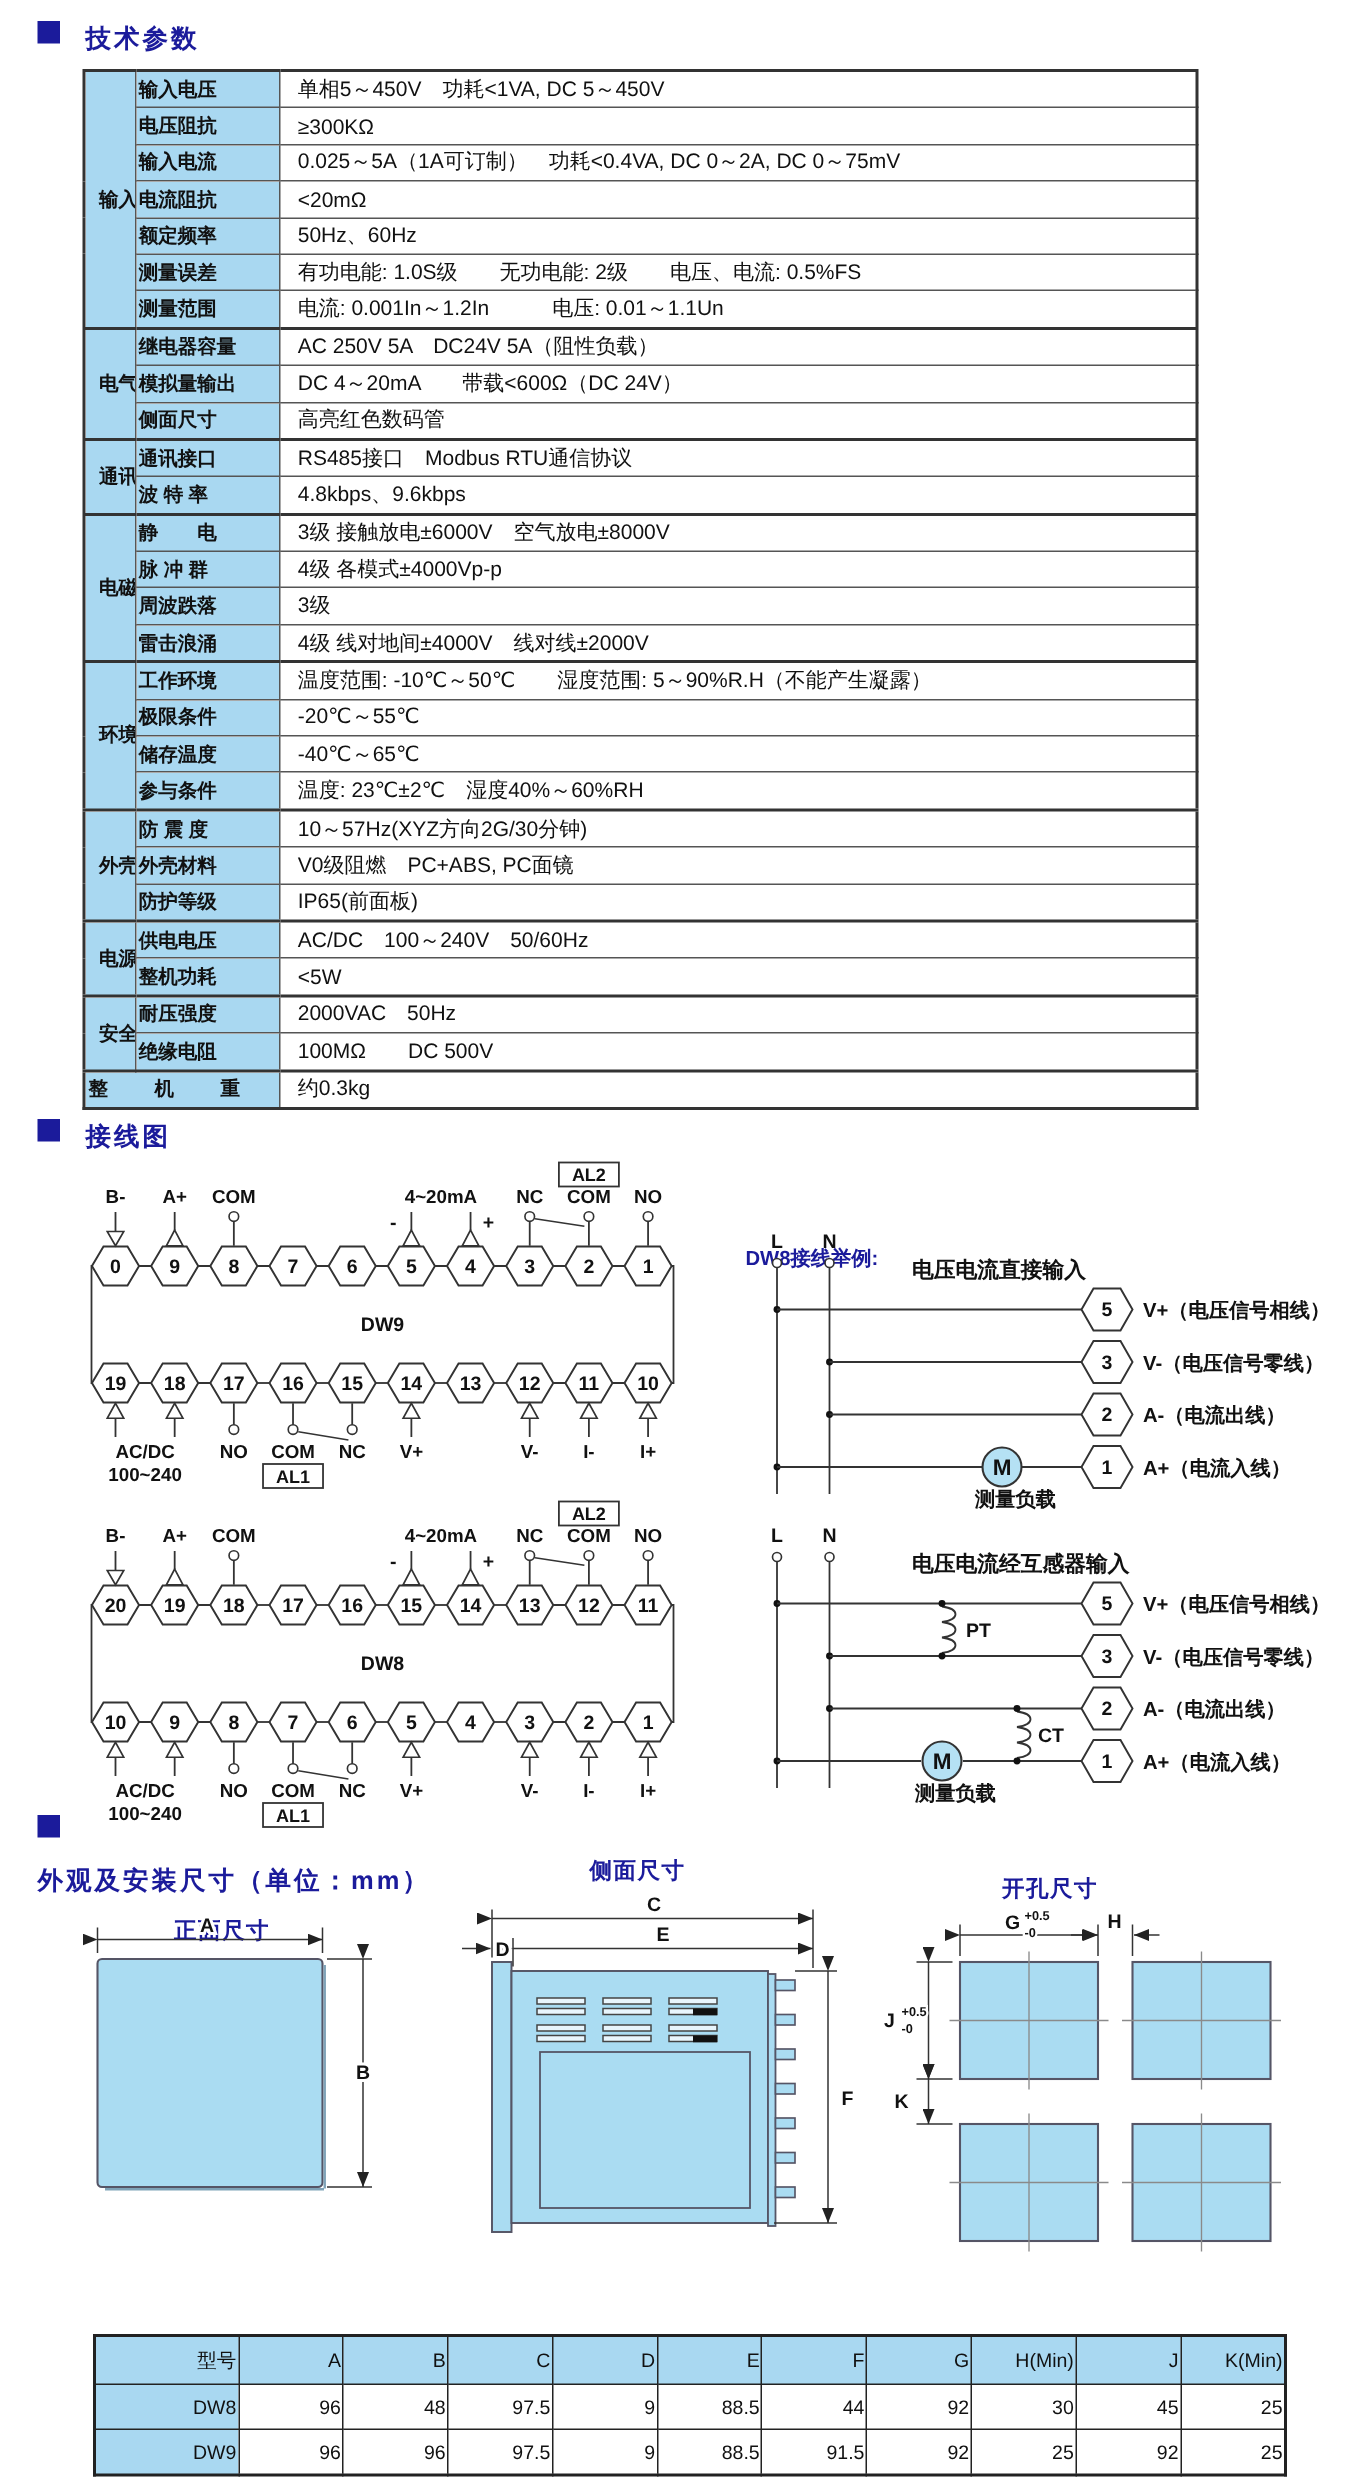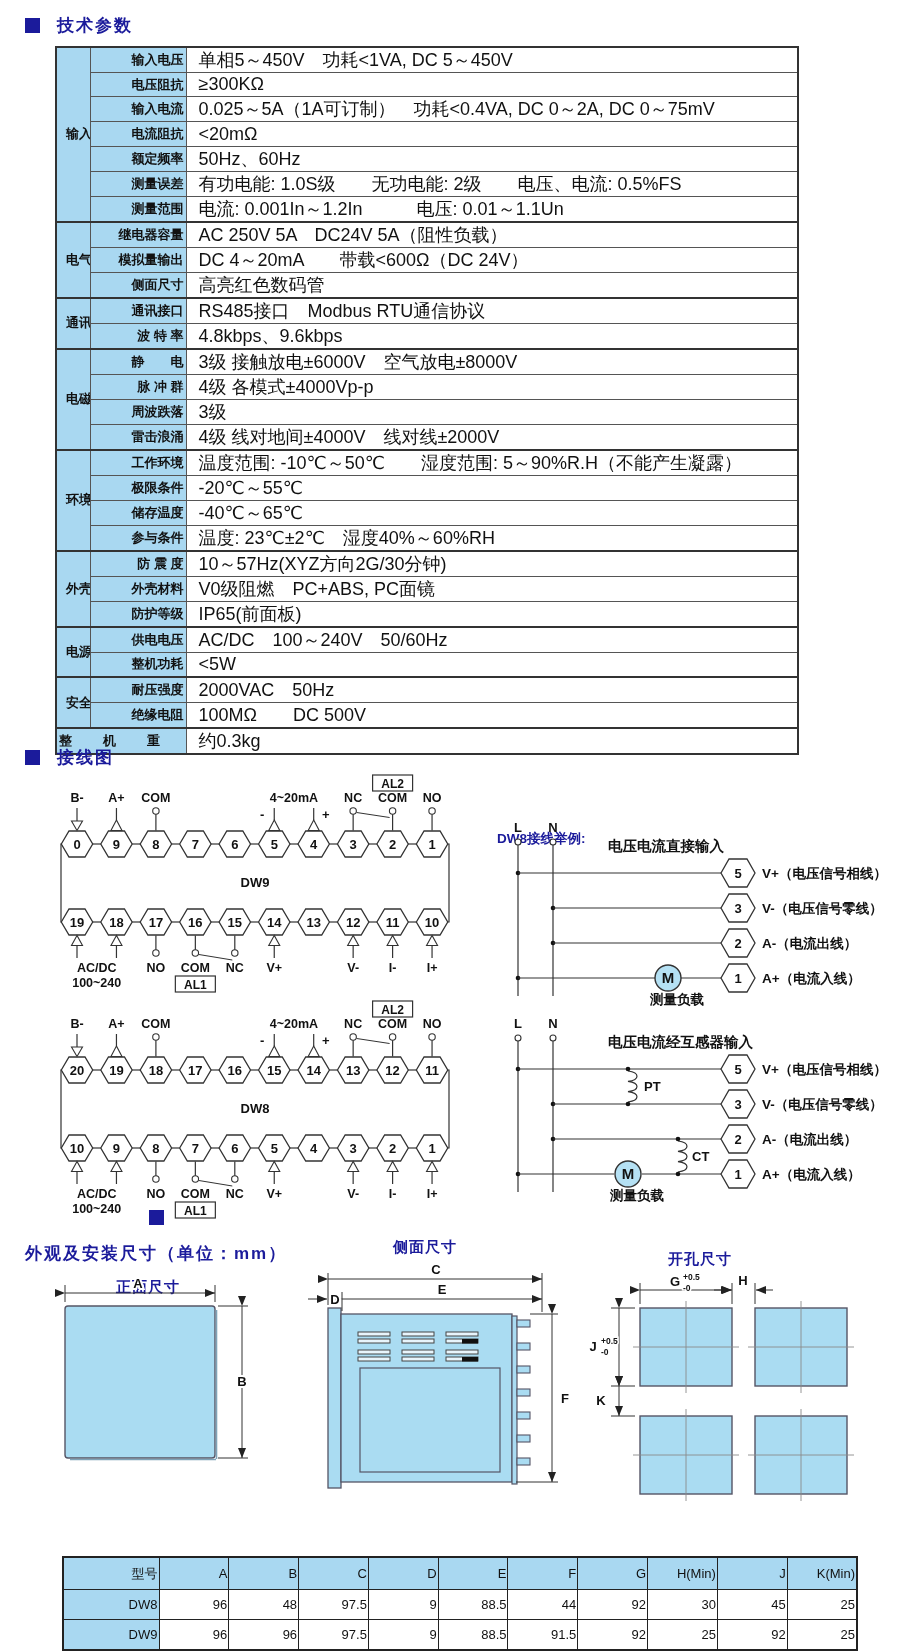--- a/index.html
+++ b/index.html
@@ -1,32 +1,32 @@
 <!DOCTYPE html>
 <html><head>
 <meta charset="utf-8">
 <style>
   html,body{margin:0;padding:0;background:#fff;}
   #page{position:relative;width:900px;height:1652px;background:#fff;overflow:hidden;
         font-family:"Liberation Sans","DejaVu Sans",sans-serif;color:#111;
         --navy:#1b1b9b; --lb:#a9d8f1; --line:#333;}
   .abs{position:absolute;}
-  .sect-title{position:absolute;display:flex;align-items:center;gap:17px;}
+  .sect-title{position:absolute;display:flex;gap:17px;}
   .sect-sq{width:15px;height:15px;background:var(--navy);}
   .sect-txt{font-size:17px;font-weight:bold;color:var(--navy);letter-spacing:2px;}
   .subt{position:absolute;font-size:15px;font-weight:bold;color:var(--navy);text-align:center;letter-spacing:1px;}
   .exhead{position:absolute;font-size:13.5px;font-weight:bold;color:var(--navy);margin-top:32px;}
   
   table.spec{border-collapse:collapse;table-layout:fixed;width:744px;border:2px solid var(--line);}
   table.spec td{border:1px solid #555;height:23.4px;overflow:hidden;white-space:nowrap;}
   table.spec tr.gs>td{border-top:2px solid var(--line);}
   td.grp{background:var(--lb);text-align:center;font-weight:bold;font-size:13px;line-height:1.55;
          word-break:break-all;padding:0 9px;}
-  td.pname{background:var(--lb);text-align:right;font-weight:bold;font-size:13px;padding:0 2px;}
-  td.pval{background:#fff;font-size:18px;padding:0 4px 0 12px;}
+  td.pname{background:var(--lb);text-align:left;font-weight:bold;font-size:13px;padding:0 2px;}
+  td.pval{background:#fff;font-size:14px;padding:0 4px 0 12px;}
   td.flab{letter-spacing:9px;}
   
   table.dimt{border-collapse:collapse;table-layout:fixed;width:796px;border:2px solid #222;}
   table.dimt td{border:1.5px solid #222;text-align:right;font-size:13px;height:27px;background:#fff;}
   table.dimt tr.hd td{background:var(--lb);height:29px;}
   table.dimt td.model{background:var(--lb);}
   svg{font-family:inherit;}
   svg text{fill:#111;}
   .dimletter{font-size:13px;font-weight:bold;text-anchor:middle;paint-order:stroke;stroke:#fff;stroke-width:4px;}
   .tol{font-size:8.5px;font-weight:bold;paint-order:stroke;stroke:#fff;stroke-width:3px;}

